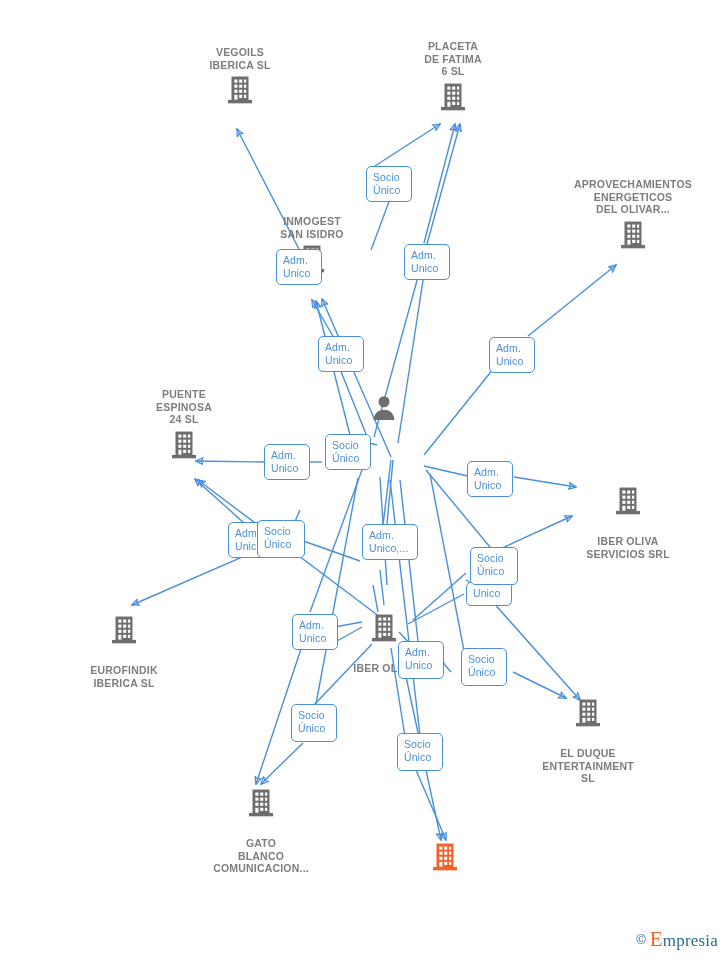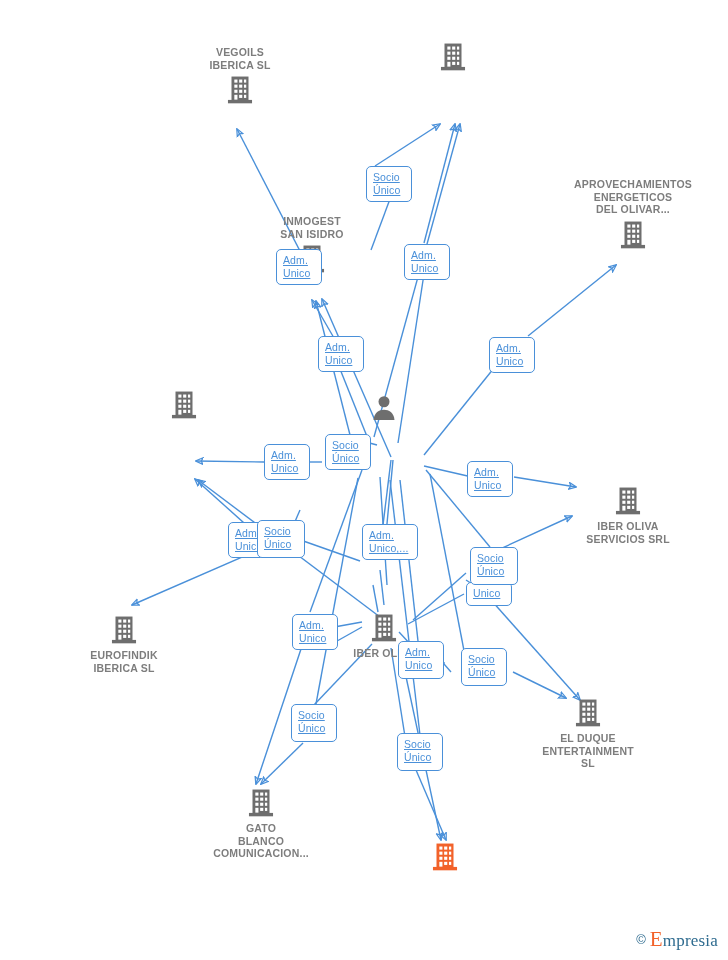--- a/index.html
+++ b/index.html
@@ -19,30 +19,29 @@
   
   .node{position:absolute;text-align:center;}
   .node .glyph{display:block;margin:0 auto;line-height:0;}
   .node .lbl{
     display:block;color:#7d7d7d;font-size:10.5px;line-height:12.6px;
     letter-spacing:.2px;white-space:pre-line;font-weight:bold;
   }
   .node.focus .lbl{color:#6f6f6f;font-weight:bold;font-size:11px;}
   .node.person .lbl{color:#7d7d7d;}
   .node.lbl-above .lbl{margin-bottom:2px;}
-  .node.lbl-below .lbl{margin-top:2px;}
+  .node.lbl-below .lbl{margin-top:17px;}
 
   
   .badge{
     position:absolute;box-sizing:border-box;
     background:#ffffff;border:1.3px solid #4a90d9;border-radius:5px;
     color:#4a90d9;font-size:10.5px;line-height:13px;
     padding:4px 5px 5px 6px;text-align:left;white-space:pre-line;
     letter-spacing:.1px;
-    text-decoration:underline;
   }
   .badge.clip{overflow:hidden;}
 
   
   #watermark{
     position:absolute;right:10px;bottom:8px;
     display:flex;align-items:center;gap:4px;
     font-size:15px;color:#2e6b8f;
   }
   #watermark .c{font-size:13px;color:#2e6b8f;}
@@ -177,20 +176,23 @@
             <rect x="14.8" y="11.8" width="1.6" height="2.2"></rect>
           <rect x="8" y="15.4" width="2.2" height="3.4"></rect>
             <rect x="11.4" y="15.4" width="2.2" height="2.2"></rect>
             <rect x="14.8" y="15.4" width="1.6" height="2.2"></rect>
         </g>
       </svg>
     </span>
   </div>
 
   <div class="node lbl-above" style="left:398px;top:40px;width:110px;">
+    <span class="lbl">PLACETA
+DE FATIMA
+6  SL</span>
     <span class="glyph">
       <svg width="34" height="34" viewBox="0 0 24 24" aria-hidden="true">
         <g fill="#6e6e6e">
             <rect x="6" y="2.5" width="12" height="17.5"></rect>
             <rect x="3.5" y="19" width="17" height="2.4"></rect>
           </g>
         <g fill="#ffffff">
           <rect x="8" y="4.6" width="2.2" height="2.2"></rect>
             <rect x="11.4" y="4.6" width="2.2" height="2.2"></rect>
             <rect x="14.8" y="4.6" width="1.6" height="2.2"></rect>
@@ -257,20 +259,23 @@
             <rect x="14.8" y="11.8" width="1.6" height="2.2"></rect>
           <rect x="8" y="15.4" width="2.2" height="3.4"></rect>
             <rect x="11.4" y="15.4" width="2.2" height="2.2"></rect>
             <rect x="14.8" y="15.4" width="1.6" height="2.2"></rect>
         </g>
       </svg>
     </span>
   </div>
 
   <div class="node lbl-above" style="left:129px;top:388px;width:110px;">
+    <span class="lbl">PUENTE
+ESPINOSA
+24  SL</span>
     <span class="glyph">
       <svg width="34" height="34" viewBox="0 0 24 24" aria-hidden="true">
         <g fill="#6e6e6e">
             <rect x="6" y="2.5" width="12" height="17.5"></rect>
             <rect x="3.5" y="19" width="17" height="2.4"></rect>
           </g>
         <g fill="#ffffff">
           <rect x="8" y="4.6" width="2.2" height="2.2"></rect>
             <rect x="11.4" y="4.6" width="2.2" height="2.2"></rect>
             <rect x="14.8" y="4.6" width="1.6" height="2.2"></rect>

